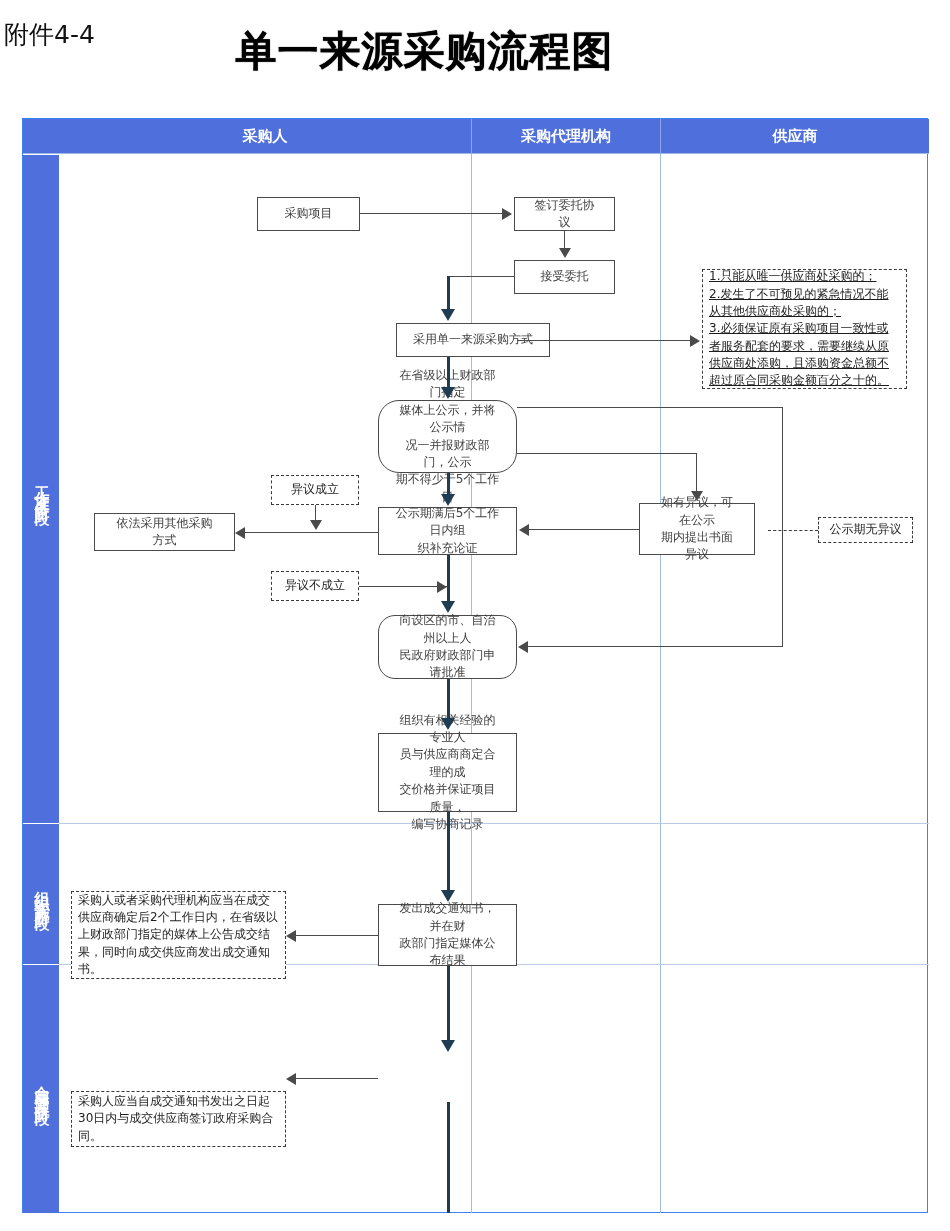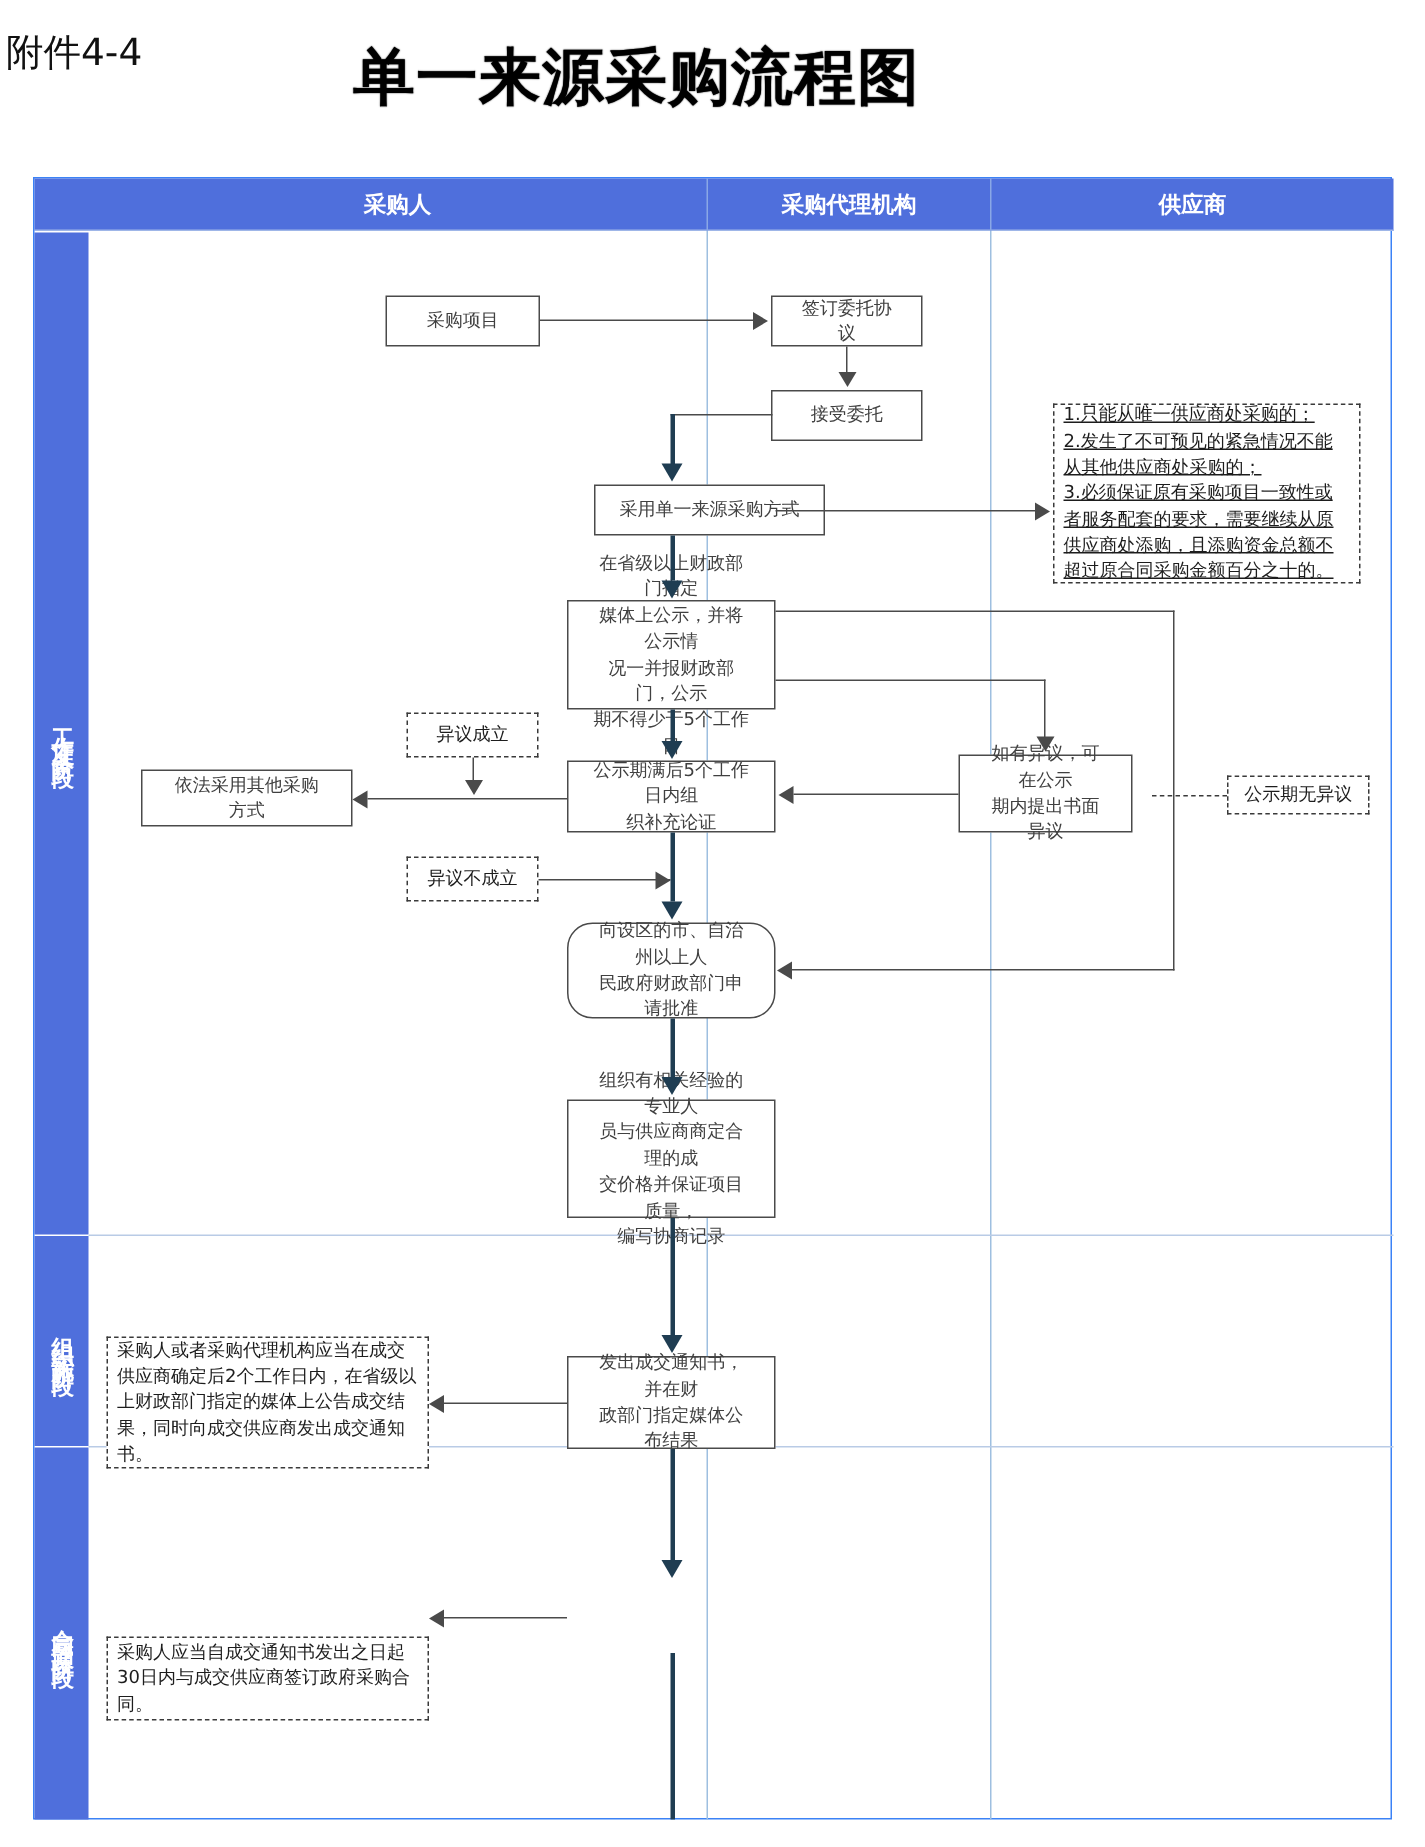--- a/index.html
+++ b/index.html
@@ -127,21 +127,21 @@
   </div>
 
   <div class="node" style="left:491px;top:141px;width:101px;height:34px;">
     <span class="inner">接受委托</span>
   </div>
 
   <div class="node" style="left:373px;top:204px;width:154px;height:34px;">
     <span class="inner">采用单一来源采购方式</span>
   </div>
 
-  <div class="node" style="left:355px;top:281px;width:139px;height:73px;">
+  <div class="node" style="left:355px;top:281px;width:139px;height:73px;border-radius:21px;">
     <span class="inner">在省级以上财政部门指定
 媒体上公示，并将公示情
 况一并报财政部门，公示
 期不得少于5个工作日</span>
   </div>
 
   <div class="node" style="left:355px;top:388px;width:139px;height:48px;">
     <span class="inner">公示期满后5个工作日内组
 织补充论证</span>
   </div>

